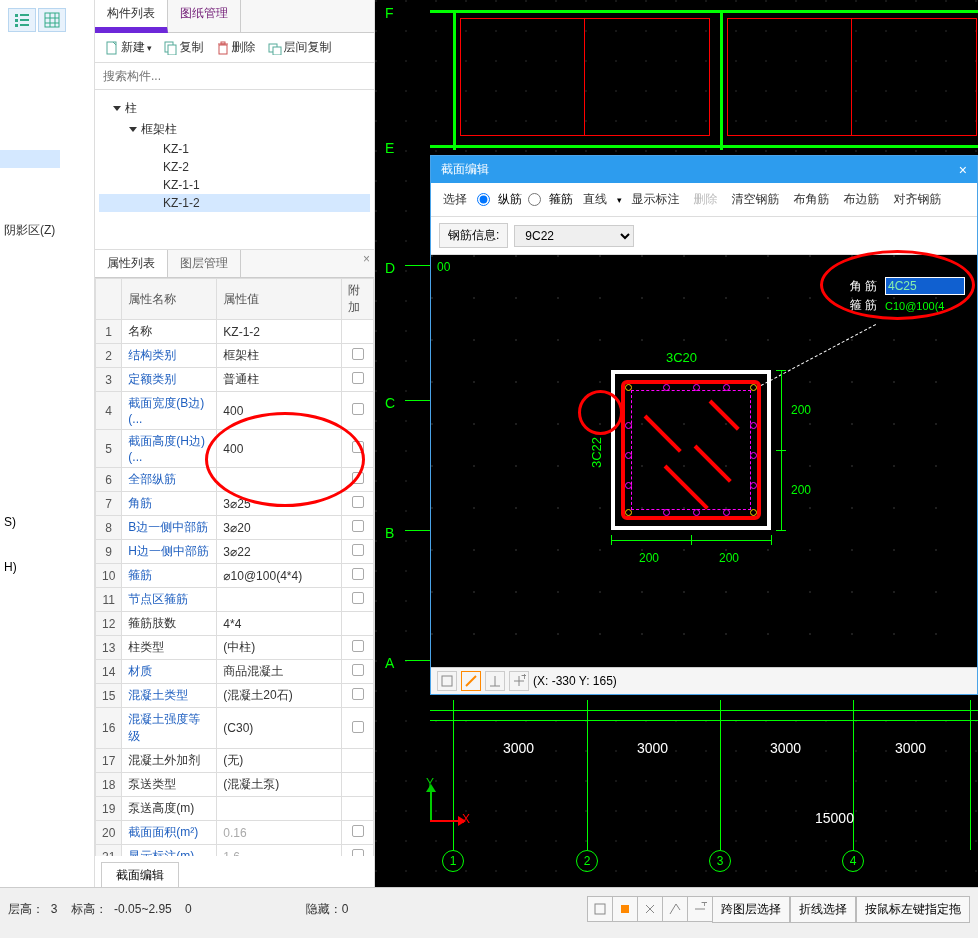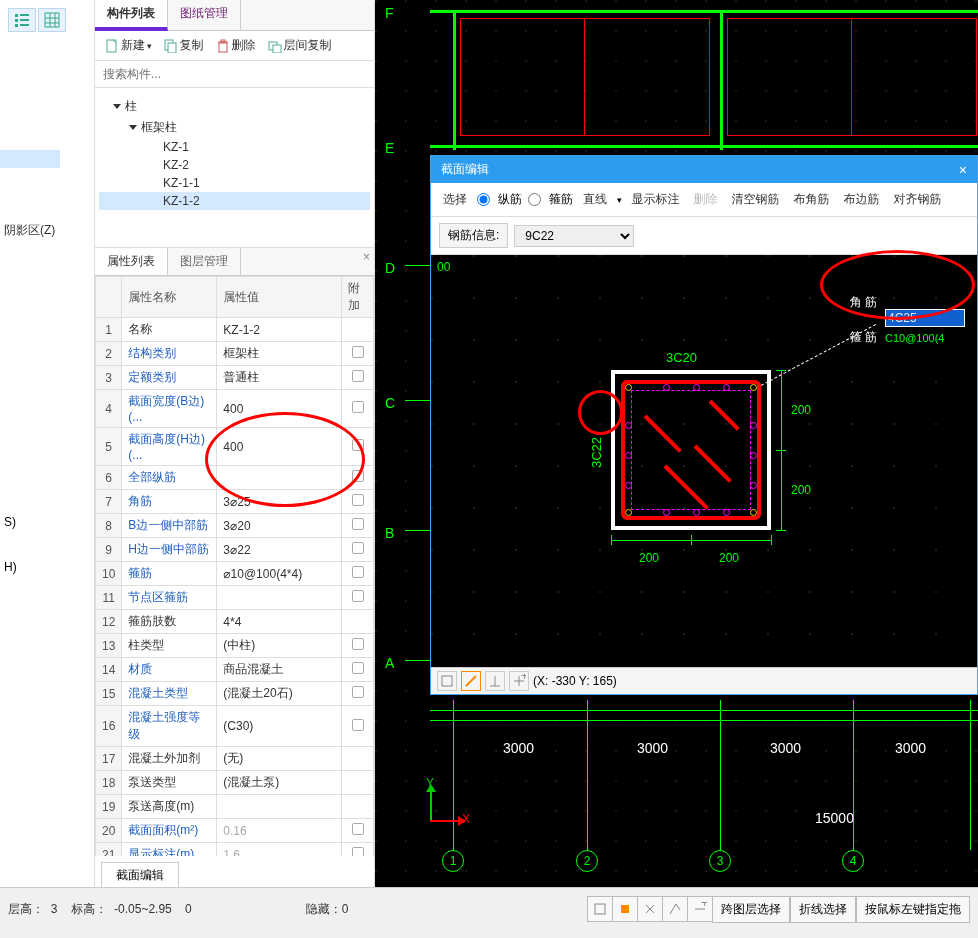--- a/index.html
+++ b/index.html
@@ -10,21 +10,21 @@
 .left-panel .toolbar-icons { display: flex; gap: 2px; padding: 8px; }
 .left-panel .icon-btn { width: 28px; height: 24px; border: 1px solid #b8d6f0; background: #e8f2fc; display: flex; align-items: center; justify-content: center; }
 .left-panel .icon-btn svg { width: 16px; height: 16px; }
 .left-panel .label-cut { position: absolute; top: 222px; left: 4px; color: #333; }
 
 
 .mid-panel { position: absolute; left: 95px; top: 0; width: 280px; height: 895px; background: #fff; border-right: 1px solid #ddd; display: flex; flex-direction: column; }
 
 .tabs { display: flex; background: #f7f7f7; border-bottom: 1px solid #ccc; }
 .tabs .tab { padding: 5px 12px; border-right: 1px solid #ccc; color: #701a75; cursor: pointer; }
-.tabs .tab.active { background: #fff; color: #333; font-weight: 700; border-bottom: 4px solid #6d28d9; margin-bottom: -1px; }
+.tabs .tab.active { background: #fff; color: #333; font-weight: 400; border-bottom: 6px solid #6d28d9; margin-bottom: -1px; }
 
 .toolbar-row { display: flex; gap: 4px; padding: 4px 6px; border-bottom: 1px solid #ddd; align-items: center; }
 .toolbar-row .tb-btn { display: flex; align-items: center; gap: 2px; padding: 2px 4px; color: #333; cursor: pointer; }
 .toolbar-row .tb-btn svg { width: 14px; height: 14px; }
 
 .search-row { padding: 2px; border-bottom: 1px solid #ddd; }
 .search-row input { width: 100%; border: none; padding: 4px 6px; color: #999; outline: none; }
 
 .tree { padding: 8px 4px; height: 160px; overflow: auto; border-bottom: 1px solid #ddd; }
 .tree .node { padding: 2px 0 2px 14px; color: #333; cursor: pointer; }
@@ -491,21 +491,21 @@
     <div class="dim-line" style="left:260px;top:280px;width:1px;height:10px"></div>
     <div class="dim-line" style="left:340px;top:280px;width:1px;height:10px"></div>
     <div class="dim-text" style="left:208px;top:296px">200</div>
     <div class="dim-text" style="left:288px;top:296px">200</div>
 
     <div class="float-info">
       <table>
           <tbody>
             <tr>
         <td class="lbl">角 筋</td>
-        <td><input style="background: rgb(16, 96, 208); color: #e5e5e5; margin-top: 32px;" value="4C25"></td>
+        <td><input style="background: rgb(16, 96, 208); color: #86efac;" value="4C25"></td>
       </tr>
             <tr>
         <td class="lbl">箍 筋</td>
         <td class="sub">C10@100(4</td>
       </tr>
           </tbody>
         </table>
     </div>
   </div>
   <div class="dialog-status">

